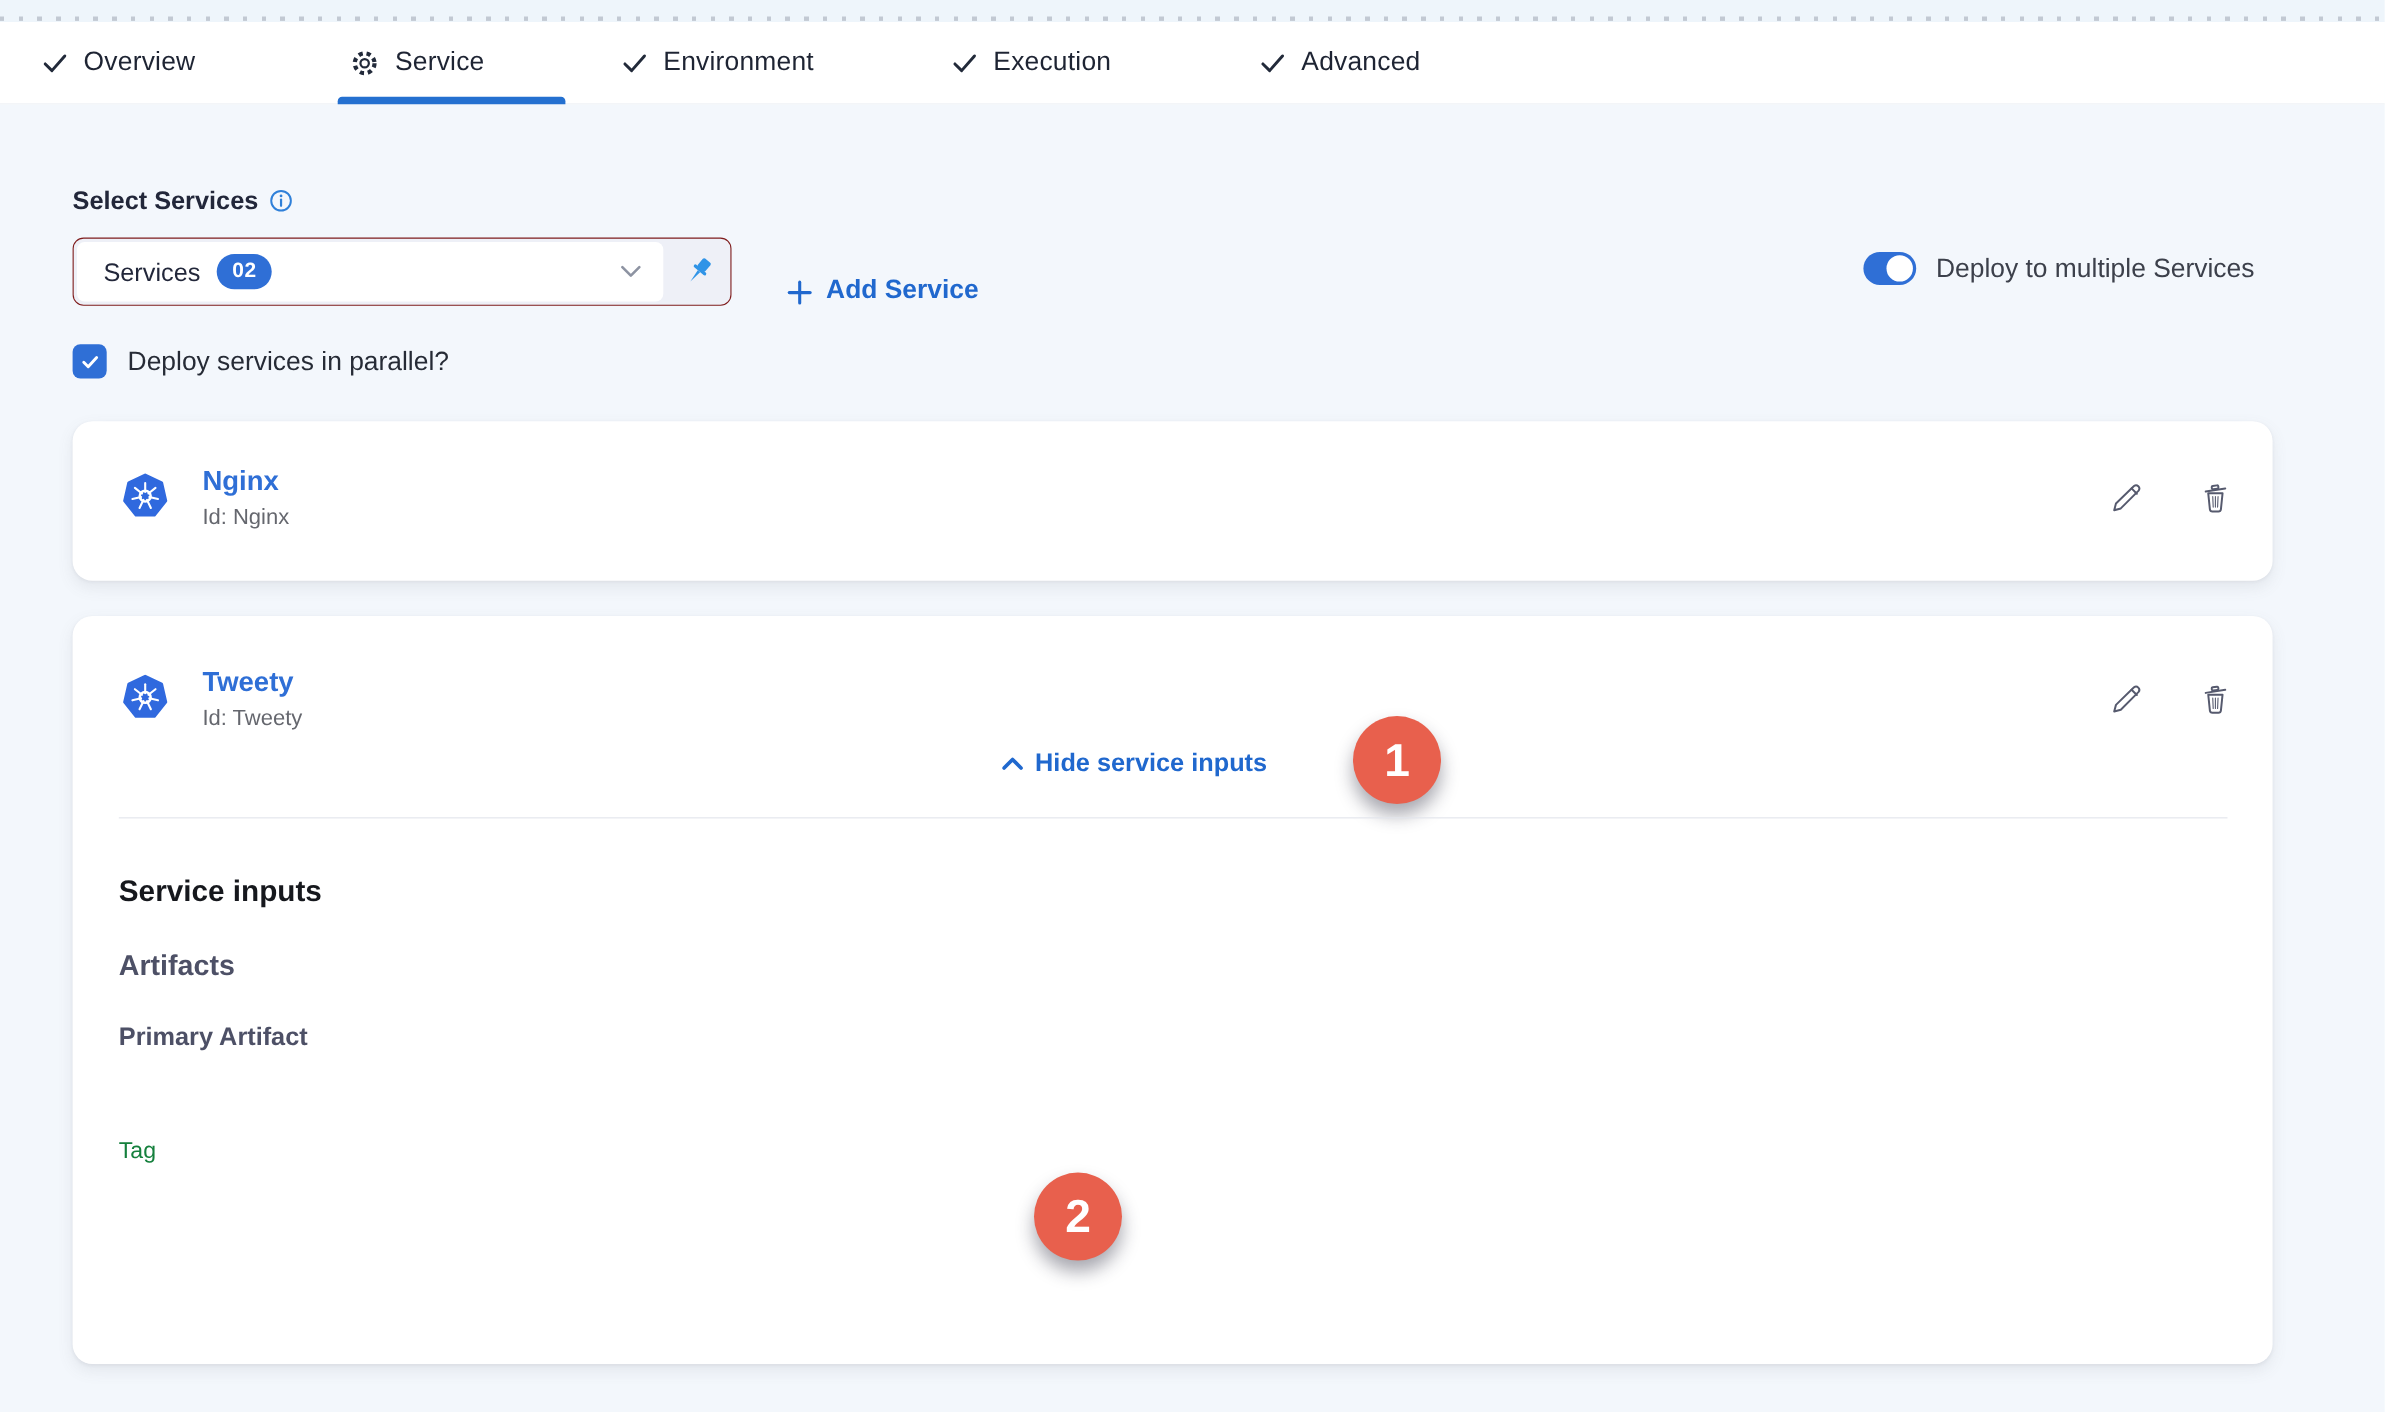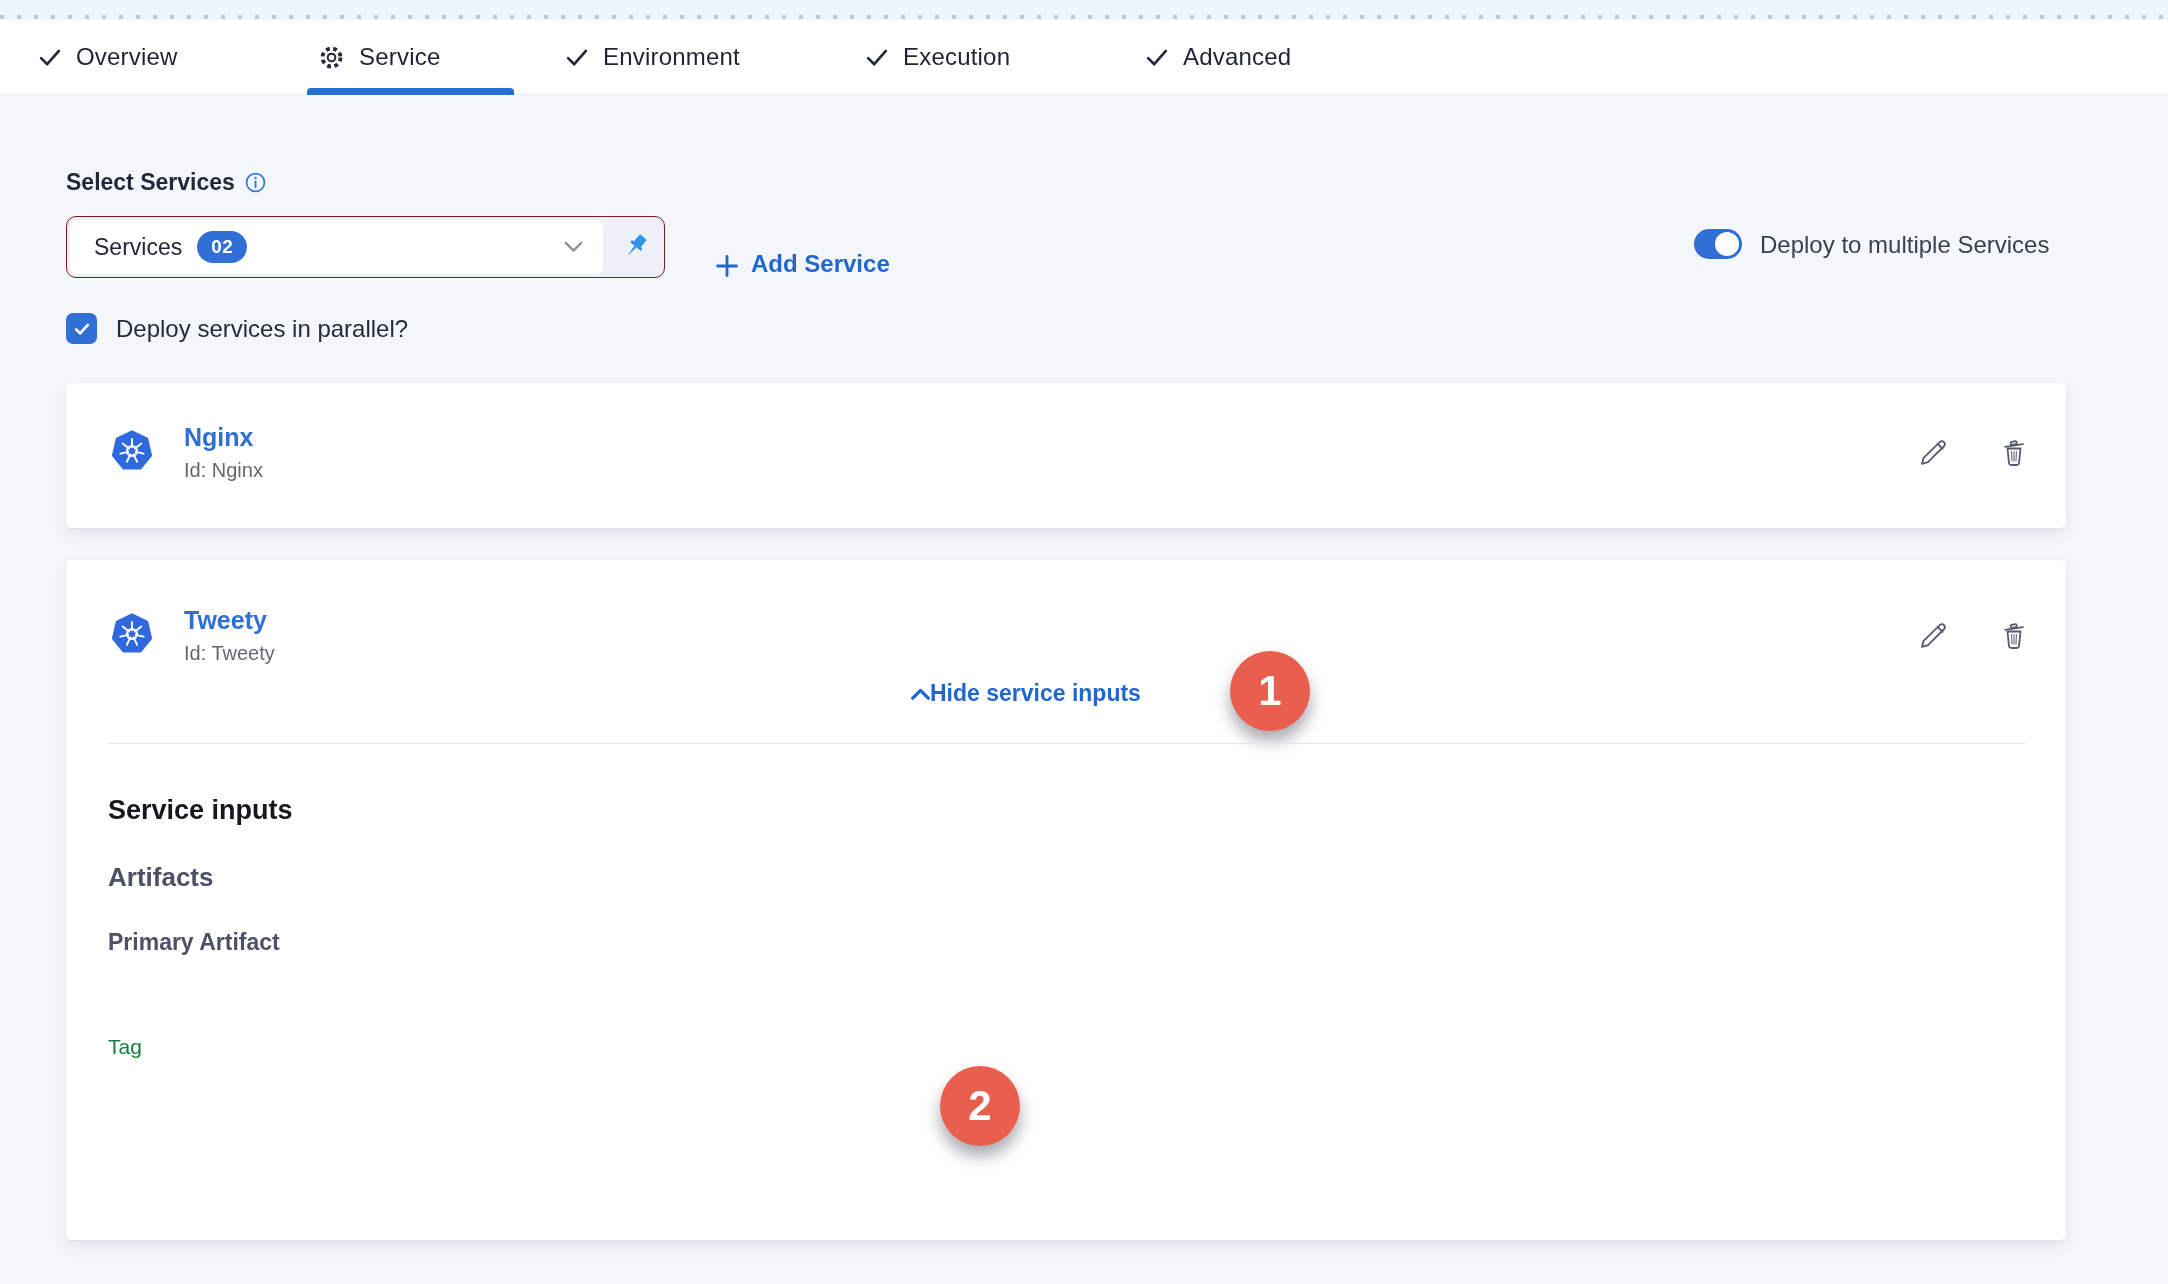--- a/index.html
+++ b/index.html
@@ -47,39 +47,39 @@
 
   .toggle-row{position:absolute;left:1694px;top:134px;display:flex;align-items:flex-end;gap:18px}
   .toggle{width:48px;height:30px;border-radius:15px;background:var(--primary-blue,#2f6fd6);position:relative;cursor:pointer}
   .toggle .knob{position:absolute;right:3px;top:3px;width:24px;height:24px;border-radius:50%;background:#fff}
   .toggle-label{font-size:24px;color:#3c404b}
 
   .checkbox-row{position:absolute;left:66px;top:218px;display:flex;align-items:center;gap:19px}
   .checkbox{width:31px;height:31px;border-radius:7px;background:var(--primary-blue,#2f6fd6);display:flex;align-items:center;justify-content:center;cursor:pointer}
   .checkbox-label{font-size:24px;color:#262b36}
 
-  .card{position:absolute;left:66px;width:2000px;background:#fff;border-radius:5px;
+  .card{position:absolute;left:66px;width:2000px;background:#fff;border-radius:18px;
     box-shadow:0 1px 3px rgba(40,41,61,.05),0 6px 14px rgba(96,97,112,.10)}
   .card-nginx{top:288px;height:145px}
   .card-tweety{top:465px;height:680px}
 
   .k8s{position:absolute;left:45px;width:42px;height:42px}
   .card-nginx .k8s{top:47px}
   .card-tweety .k8s{top:53px}
   .svc-name{position:absolute;left:118px;font-size:25px;font-weight:700;color:var(--primary-blue,#2f6fd6);cursor:pointer}
   .svc-id{position:absolute;left:118px;font-size:20px;color:#65676e}
   .card-nginx .svc-name{top:40px}.card-nginx .svc-id{top:76px}
   .card-tweety .svc-name{top:46px}.card-tweety .svc-id{top:82px}
 
   .icon-btn{position:absolute;width:32px;height:32px;cursor:pointer}
   .edit-btn{left:1852px}.trash-btn{left:1932px}
   .card-nginx .icon-btn{top:54px}
   .card-tweety .icon-btn{top:60px}
 
-  .hide-inputs{position:absolute;left:845px;top:120px;display:flex;align-items:center;gap:0;cursor:pointer}
+  .hide-inputs{position:absolute;left:845px;top:120px;display:flex;align-items:center;gap:11px;cursor:pointer}
   .hide-inputs span{font-size:23px;font-weight:700;color:var(--link-blue,#2068ce)}
 
   .annotation{position:absolute;width:80px;height:80px;border-radius:50%;background:var(--badge-red,#e8604d);
     color:#fff;font-size:42px;font-weight:700;display:flex;align-items:center;justify-content:center;
     box-shadow:0 10px 16px rgba(35,35,55,.40)}
   .annotation-1{left:1164px;top:91px}
   .annotation-2{left:874px;top:506px}
 
   .divider{position:absolute;left:42px;top:183px;width:1917px;height:1px;background:#e2e4ec}
 

